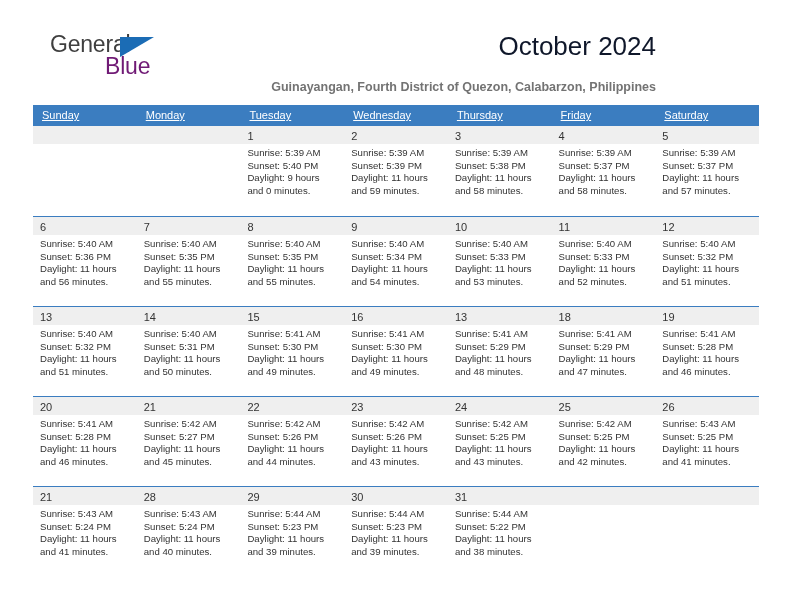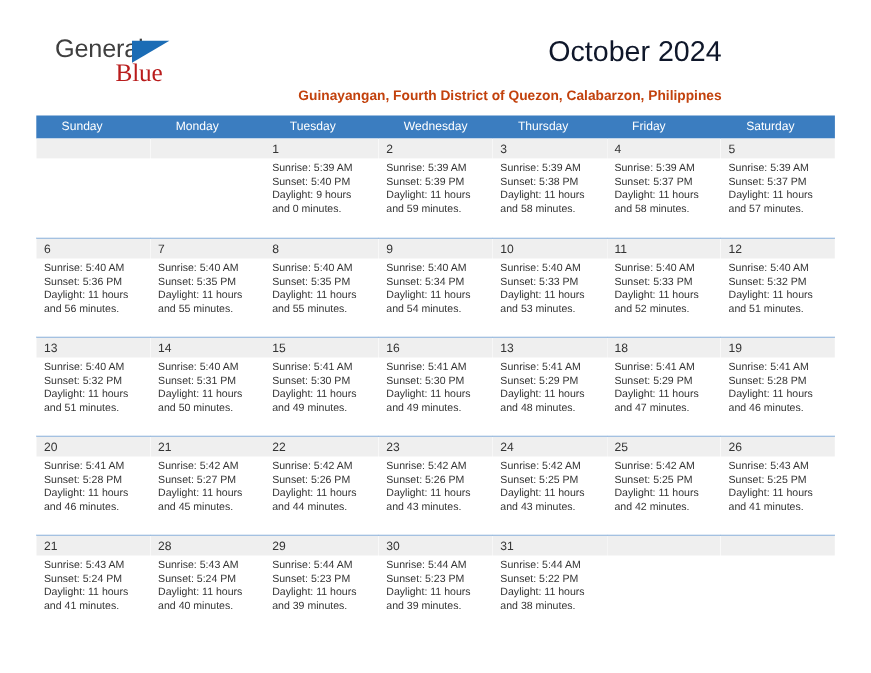--- a/index.html
+++ b/index.html
@@ -53,39 +53,38 @@
     height: 0;
     border-left: 34px solid #1b6cb5;
     border-bottom: 20px solid transparent;
   }
   .logo-blue {
     position: absolute;
     left: 55px;
     top: 22px;
     font-size: 23px;
     letter-spacing: -0.2px;
-    color: #b91c1c;
+    color: #701a75;
     line-height: 23px;
-    font-family: Liberation Serif, serif;
   }
   .title {
     position: absolute;
     right: 33px;
     top: 31px;
     font-size: 26px;
     color: #0f172a;
     text-align: left;
     white-space: nowrap;
   }
   .subtitle {
     position: absolute;
     right: 33px;
     top: 80px;
     font-size: 12.5px;
-    color: #c2410c;
+    color: #737373;
     text-align: right;
     white-space: nowrap;
     font-weight: bold;
   }
 
   
   .calendar {
     position: absolute;
     left: 33px;
     top: 105px;
@@ -95,24 +94,25 @@
     display: flex;
     width: 726px;
     height: 21px;
     background: #3b7dc0;
   }
   .dow-cell {
     flex: 1 1 0;
     color: #ffffff;
     font-size: 11px;
     line-height: 21px;
-    padding-left: 23px;
+    padding-left: 9px;
     box-sizing: border-box;
     white-space: nowrap;
     overflow: hidden;
+    text-decoration: underline;
   }
   .week-row {
     display: flex;
     width: 726px;
     height: 90px;
     border-top: 1px solid #3b7dc0;
     box-sizing: border-box;
   }
   .week-row:first-of-type {
     border-top: none;

